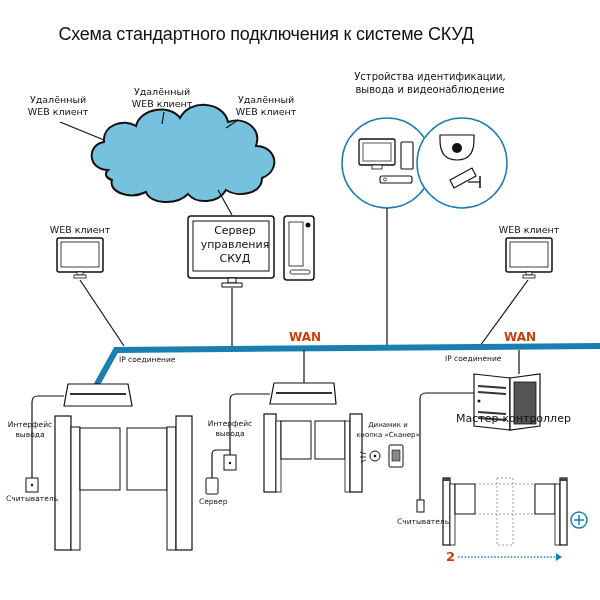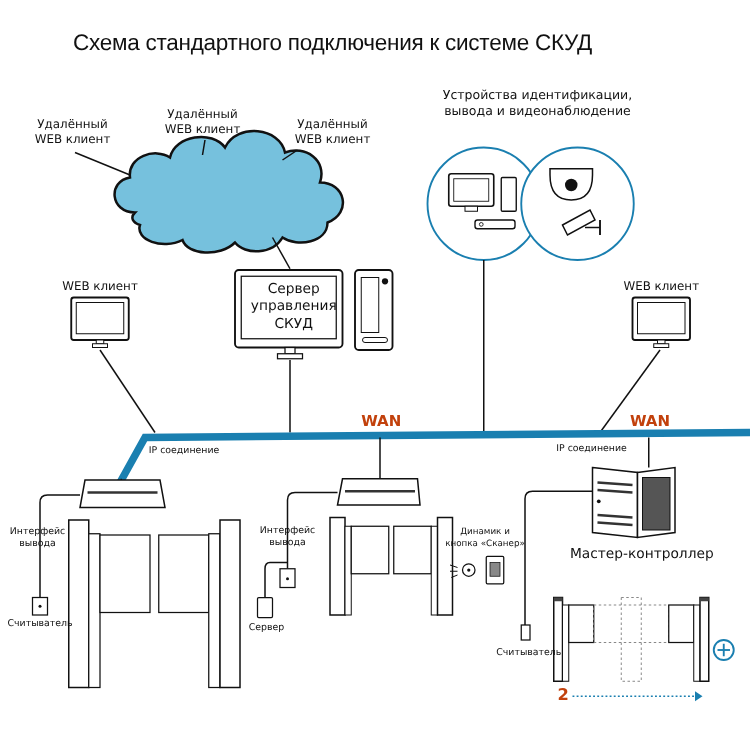--- a/index.html
+++ b/index.html
@@ -205,15 +205,15 @@
 <div class="lbl lbl-sm" style="left:200px; top:419px; width:60px;">
   <div>Интерфейс</div>
   <div>вывода</div>
 </div>
 <div class="lbl lbl-sm" style="left:199px; top:497px;">Сервер</div>
 
 <div class="lbl lbl-sm" style="left:356px; top:420px; width:64px; font-size:7px;">
   <div>Динамик и</div>
   <div>кнопка «Сканер»</div>
 </div>
-<div class="lbl lbl-md" style="left:456px; top:436px;">Мастер-контроллер</div>
+<div class="lbl lbl-md" style="left:456px; top:412px;">Мастер-контроллер</div>
 <div class="lbl lbl-sm" style="left:397px; top:517px;">Считыватель</div>
 <div class="wan" style="left:446px; top:549px; font-size:13px;">2</div>
 
 </body></html>

